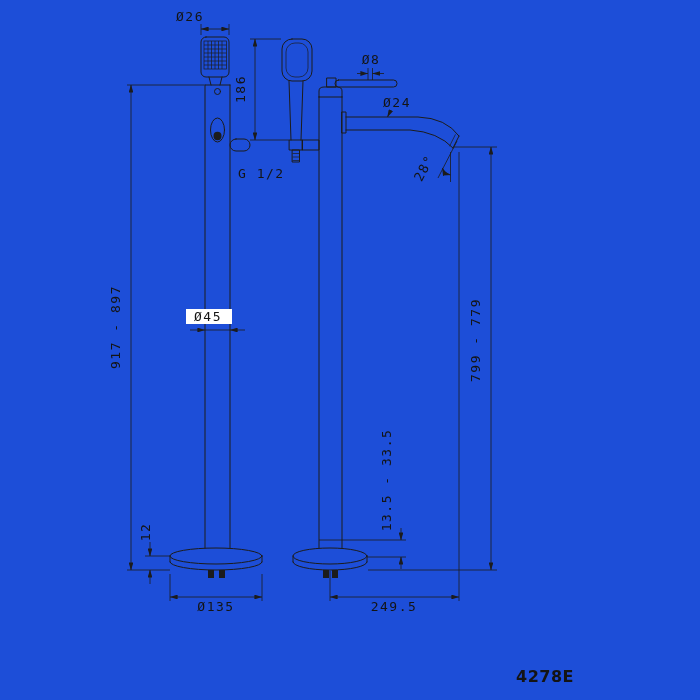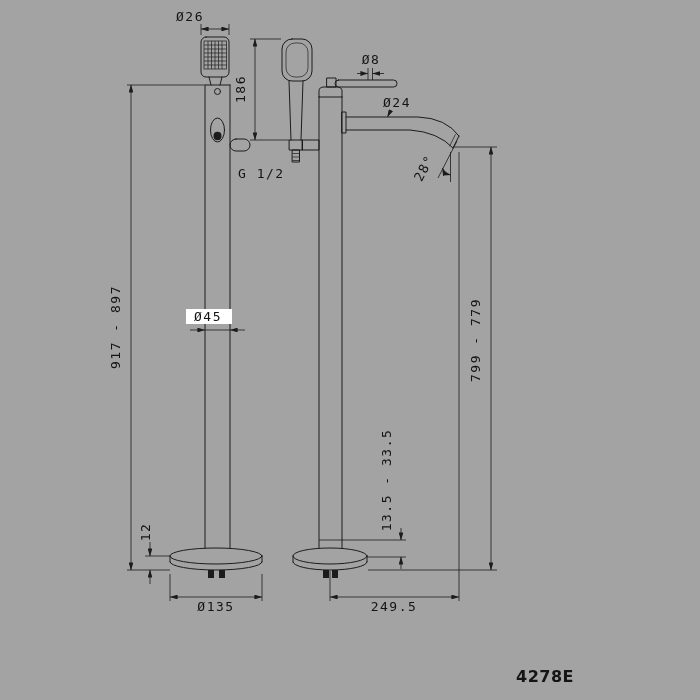--- a/index.html
+++ b/index.html
@@ -1,16 +1,16 @@
 <!DOCTYPE html>
 <html><head>
 <meta charset="utf-8">
 <style>
   html,body{margin:0;padding:0;background:#ffffff;width:700px;height:700px;overflow:hidden}
-  .wrap{width:700px;height:700px;background:#a3a3a3;position:relative}
+  .wrap{width:700px;height:700px;background:#1d4ed8;position:relative}
   svg{display:block}
   .s{stroke:#1c1c1c;stroke-width:1;fill:none;stroke-linecap:round;stroke-linejoin:round}
   .g{stroke:#1c1c1c;stroke-width:0.7;fill:none}
   .d{stroke:#1c1c1c;stroke-width:0.8;fill:none}
   .f{fill:#1c1c1c;stroke:none}
   .mask{fill:#ffffff;stroke:none}
   text{font-family:"DejaVu Sans Mono","Liberation Mono",monospace;font-size:13px;fill:#141414;letter-spacing:1.5px}
   text.model{font-family:"DejaVu Sans","Liberation Sans",sans-serif;font-weight:bold;font-size:16px;letter-spacing:0.5px}
 </style>
 </head>

